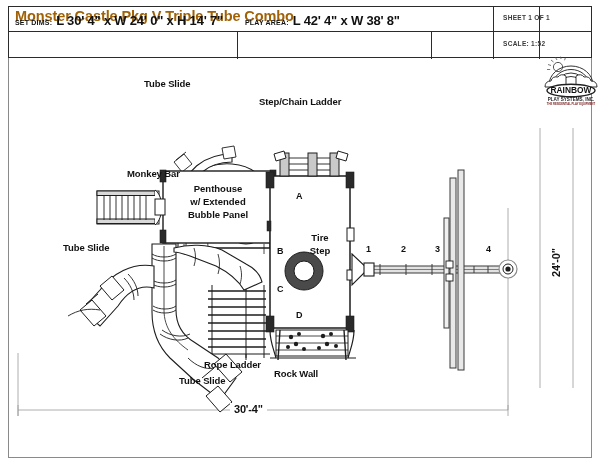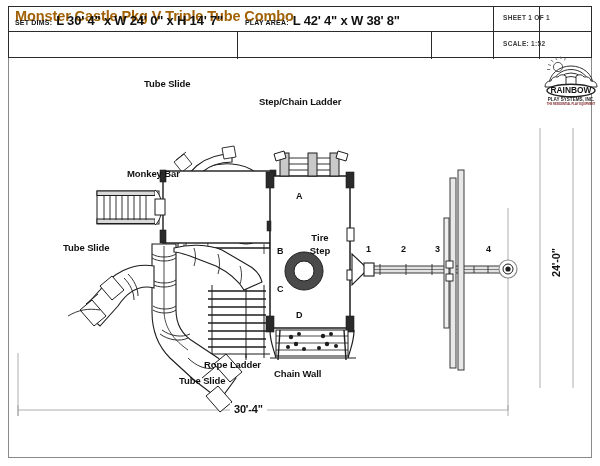--- a/index.html
+++ b/index.html
@@ -472,20 +472,25 @@
       </g>
 
     </svg>
 
     <div class="lbl" style="left:136px; top:20px;">Tube Slide</div>
 
     <div class="lbl" style="left:75px; top:110px;padding-left:44px;">Monkey Bar</div>
 
     <div class="lbl" style="left:251px; top:38px;">Step/Chain Ladder</div>
 
+    <div class="ph-text" style="left:160px; top:124px; width:100px;">
+      <div>Penthouse</div>
+      <div>w/ Extended</div>
+      <div>Bubble Panel</div>
+    </div>
 
     <div class="ph-text" style="left:261px; top:173px; width:70px;margin-left:16px;">
       <div>Tire</div>
       <div>Step</div>
     </div>
 
     <div class="lbl-num" style="left:288px; top:133px;">A</div>
     <div class="lbl-num" style="left:269px; top:188px;">B</div>
     <div class="lbl-num" style="left:269px; top:226px;">C</div>
     <div class="lbl-num" style="left:288px; top:252px;">D</div>
@@ -494,20 +499,20 @@
     <div class="lbl-num" style="left:393px; top:186px;">2</div>
     <div class="lbl-num" style="left:427px; top:186px;">3</div>
     <div class="lbl-num" style="left:478px; top:186px;">4</div>
 
     <div class="lbl" style="left:55px; top:184px;">Tube Slide</div>
 
     <div class="lbl" style="left:171px; top:317px;">Tube Slide</div>
 
     <div class="lbl" style="left:196px; top:301px;">Rope Ladder</div>
 
-    <div class="lbl" style="left:266px; top:310px;">Chain Wall</div>
+    <div class="lbl" style="left:266px; top:310px;">Rock Wall</div>
 
     <div class="dim-text" style="left:222px; top:345px;">30'-4"</div>
 
     <div class="dim-text rot" style="left:516px; top:185px; width:56px;">24'-0"</div>
 
   </div>
 </div>
 
 </body></html>

